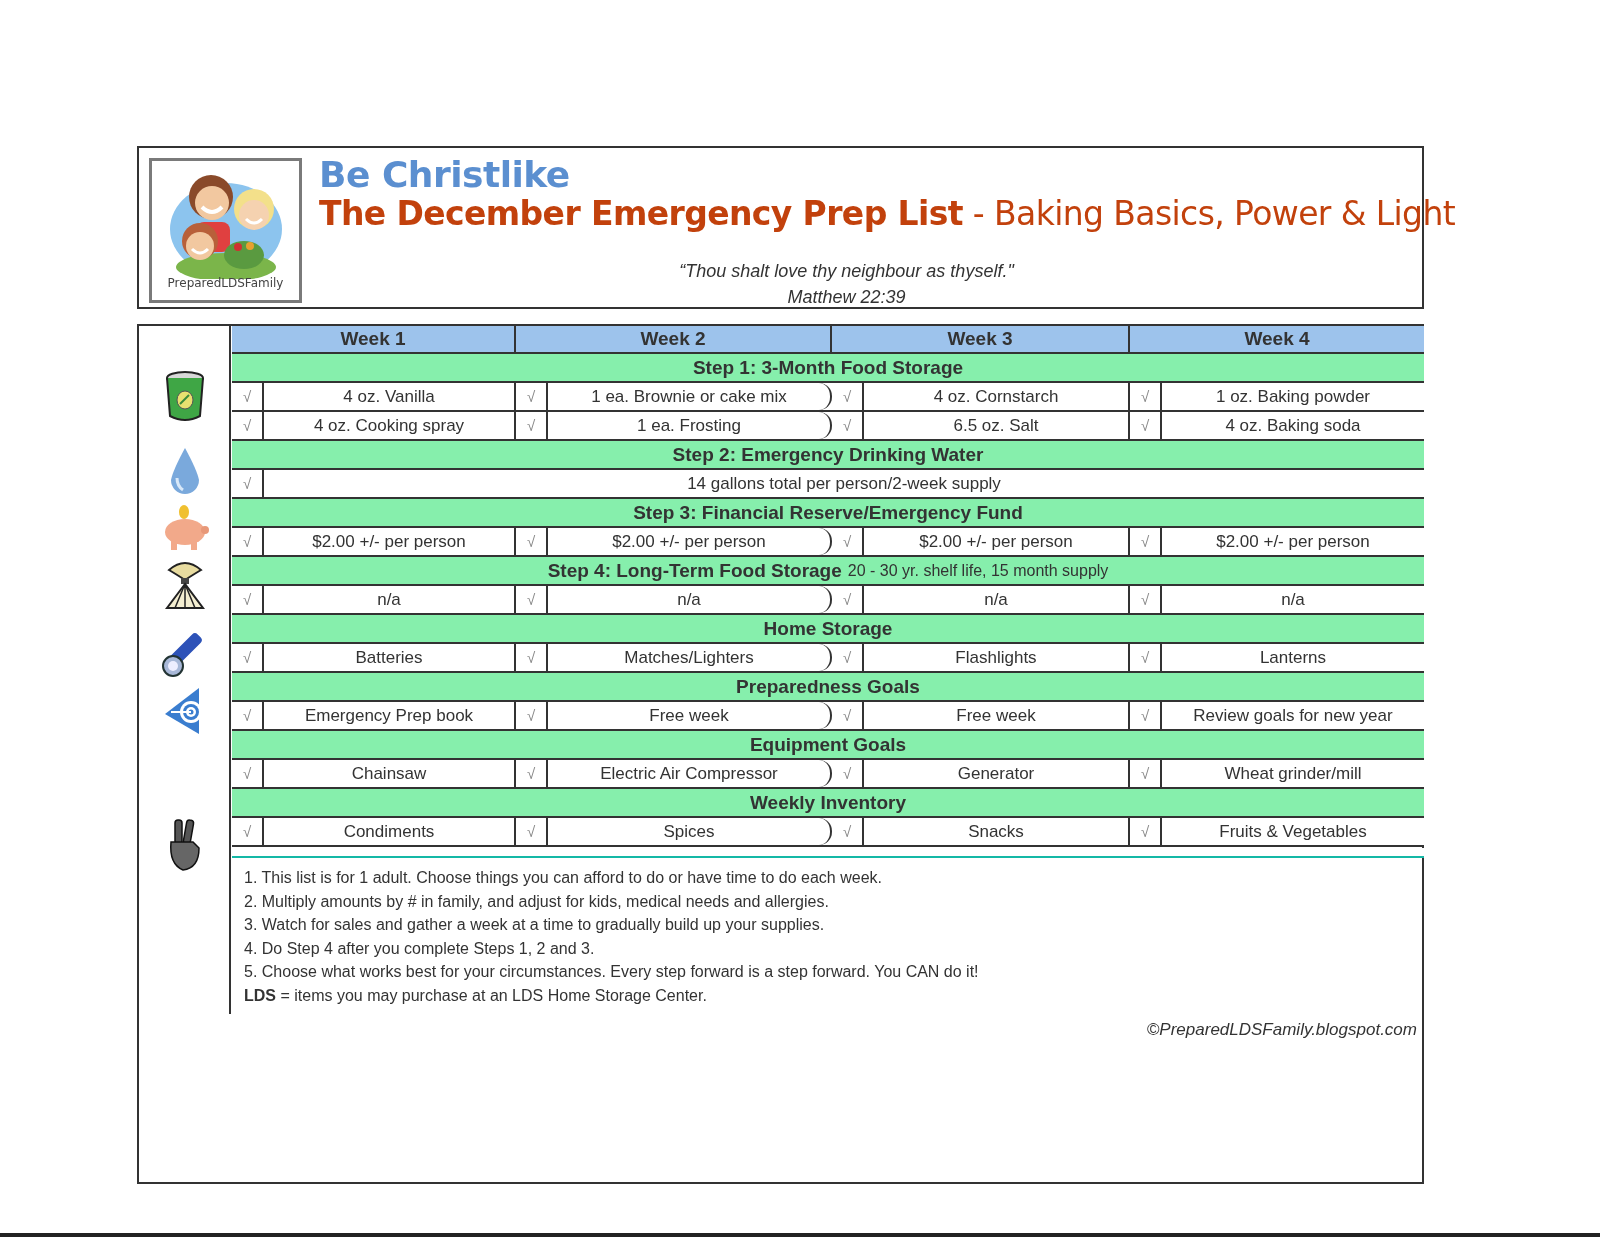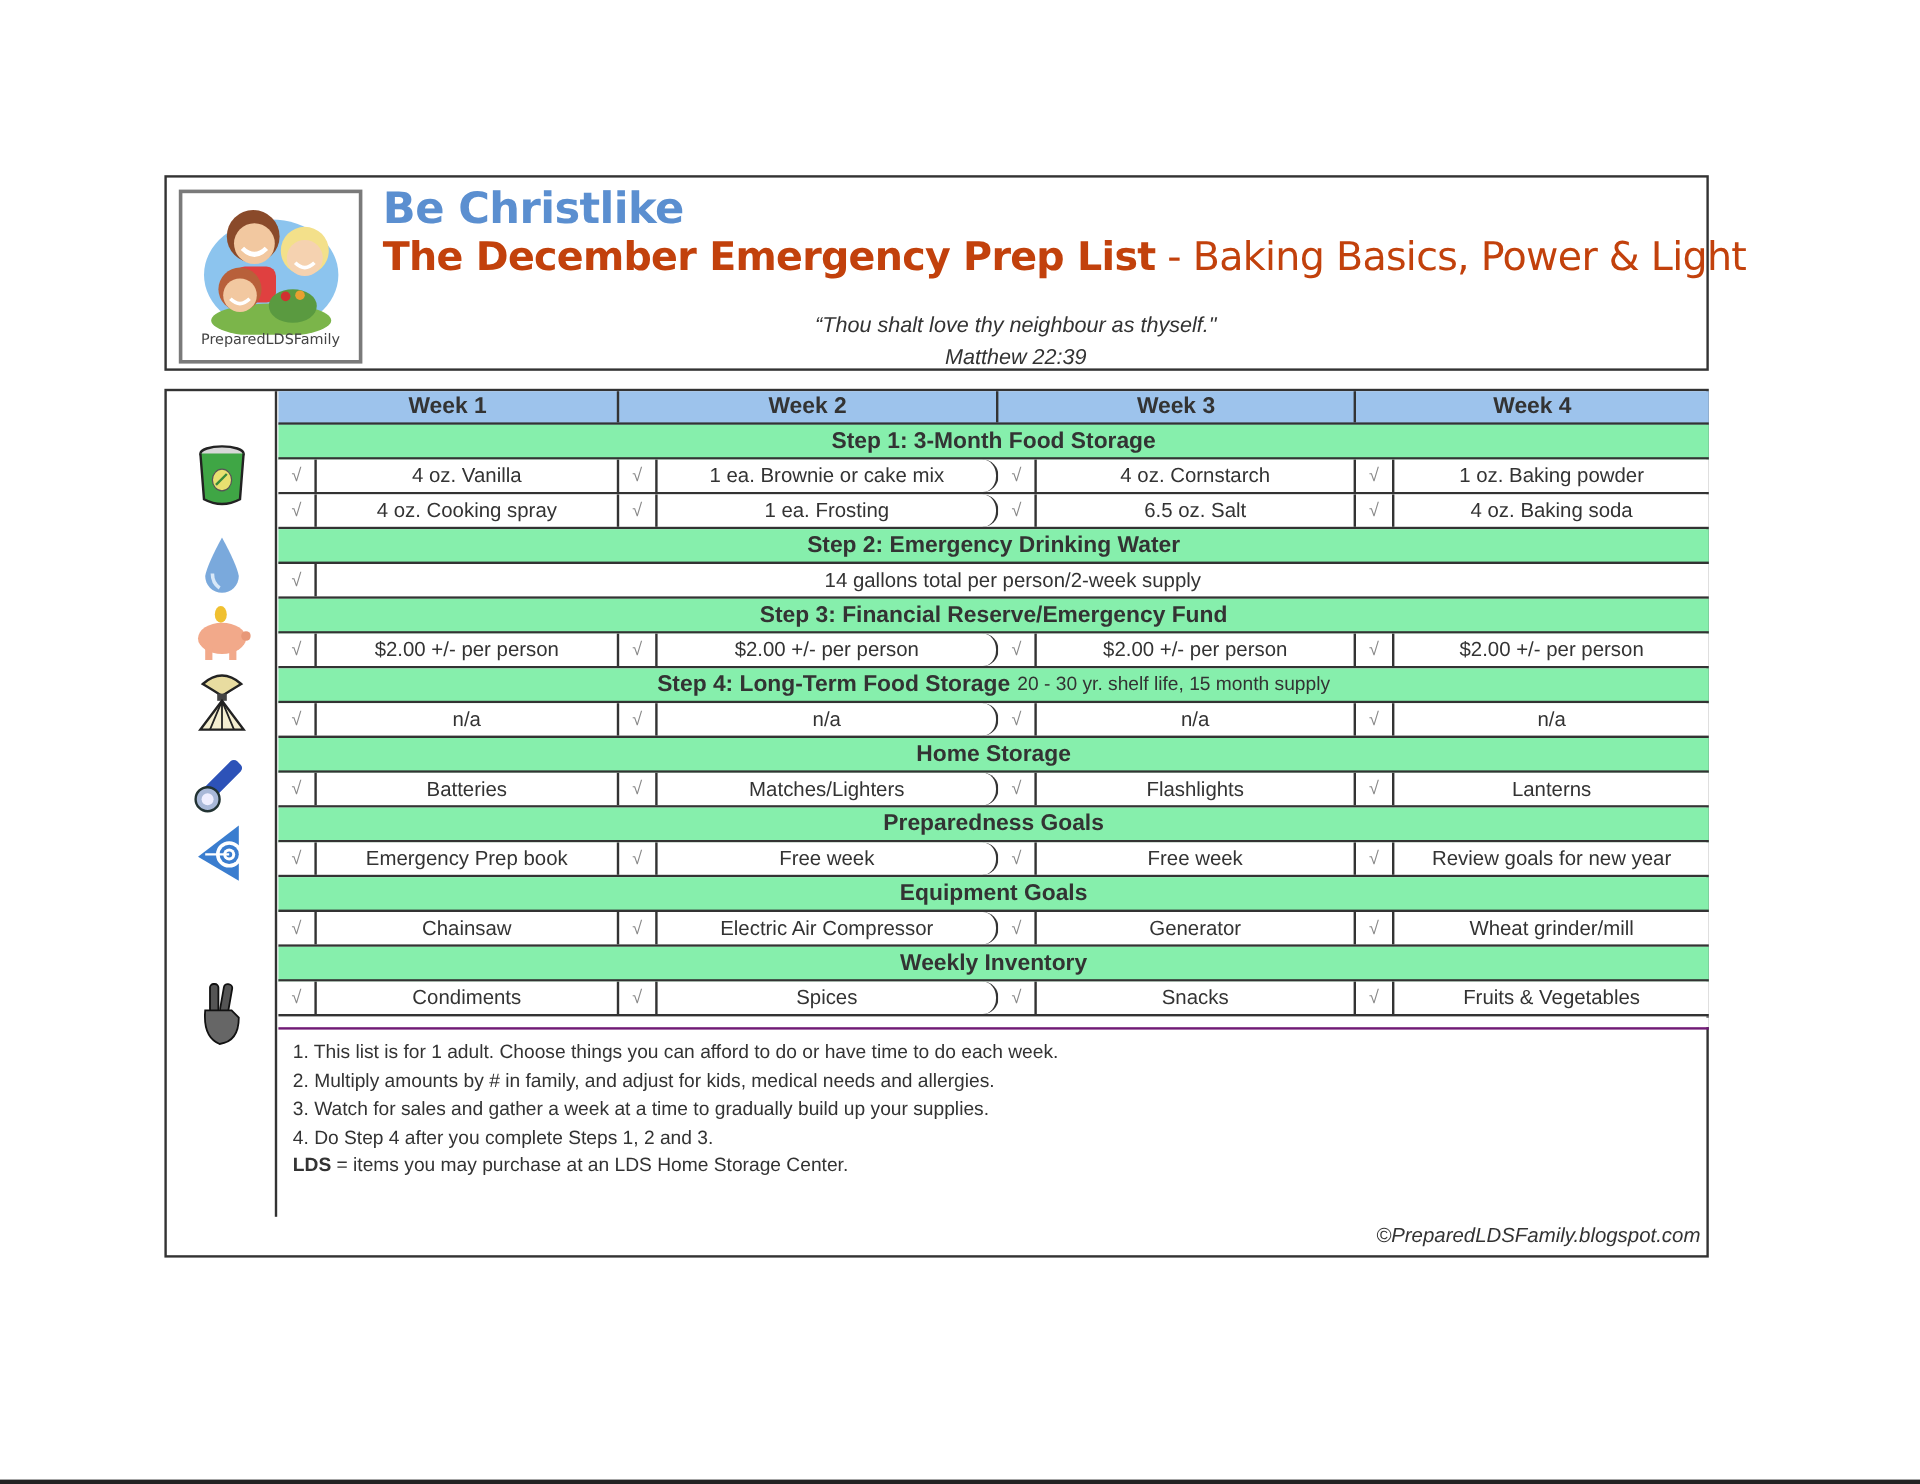--- a/index.html
+++ b/index.html
@@ -29,21 +29,21 @@
     font-family: "DejaVu Sans", sans-serif; white-space: nowrap; letter-spacing: -0.6px;
   }
   .title b { font-weight: bold; }
   .quote {
     position: absolute; left: 0; width: 1415px; top: 110px; text-align: center;
     font-style: italic; font-size: 18px; color: #333; line-height: 26px;
   }
 
   
   .main-box {
-    position: absolute; left: 137px; top: 324px; width: 1287px; height: 724px;
+    position: absolute; left: 137px; top: 324px; width: 1287px; height: 860px;
     border: 2px solid #333; background: #fff;
   }
   .icon-col { position: absolute; left: 0; top: 0; width: 92px; height: 688px; border-right: 2px solid #333; }
   .side-icon { position: absolute; left: 22px; width: 48px; height: 54px; }
 
   .grid {
     position: absolute; left: 93px; top: 0; width: 1192px;
   }
   .row { position: relative; display: flex; border-bottom: 2px solid #333; }
   .row.head { height: 28px; background: #9dc3ec; }
@@ -71,21 +71,21 @@
   .w3 { width: 266px; }
   .w4 { width: 262px; }
   .hw1 { width: 284px; }
   .hw2 { width: 316px; }
   .hw3 { width: 298px; }
   .hw4 { width: 294px; }
   .wide { flex: 1; }
 
   .notes {
     position: absolute; left: 93px; top: 530px; width: 1192px; height: 158px;
-    border-top: 2px solid #701a75; padding: 8px 12px;
+    border-top: 2px solid #14b8a6; padding: 8px 12px;
   }
   .notes-gap { position: absolute; left: 93px; top: 522px; width: 1192px; height: 8px; background: #fff; }
   .note-line { font-size: 16px; color: #333; line-height: 23.6px; white-space: nowrap; }
   .note-line b { font-weight: bold; }
 
   .copyright {
     position: absolute; right: 183px; top: 1020px; font-style: italic; font-size: 17px; color: #333;
   }
   .bottom-edge { position: absolute; left: 0; bottom: 0; width: 1600px; height: 4px; background: #222; }
 </style>
@@ -304,20 +304,21 @@
       <div class="val w4">Fruits &amp; Vegetables</div>
     </div>
   </div>
 
   <div class="notes-gap"></div>
   <div class="notes">
     <div class="note-line">1. This list is for 1 adult. Choose things you can afford to do or have time to do each week.</div>
     <div class="note-line">2. Multiply amounts by # in family, and adjust for kids, medical needs and allergies.</div>
     <div class="note-line">3. Watch for sales and gather a week at a time to gradually build up your supplies.</div>
     <div class="note-line">4. Do Step 4 after you complete Steps 1, 2 and 3.</div>
+    <div class="note-line">5. Choose what works best for your circumstances. Every step forward is a step forward. You CAN do it!</div>
     <div class="note-line">
       <b>LDS</b><span> = items you may purchase at an LDS Home Storage Center.</span>
     </div>
   </div>
 </div>
 
 <div class="copyright">©PreparedLDSFamily.blogspot.com</div>
 <div class="bottom-edge"></div>
 
 </body></html>

